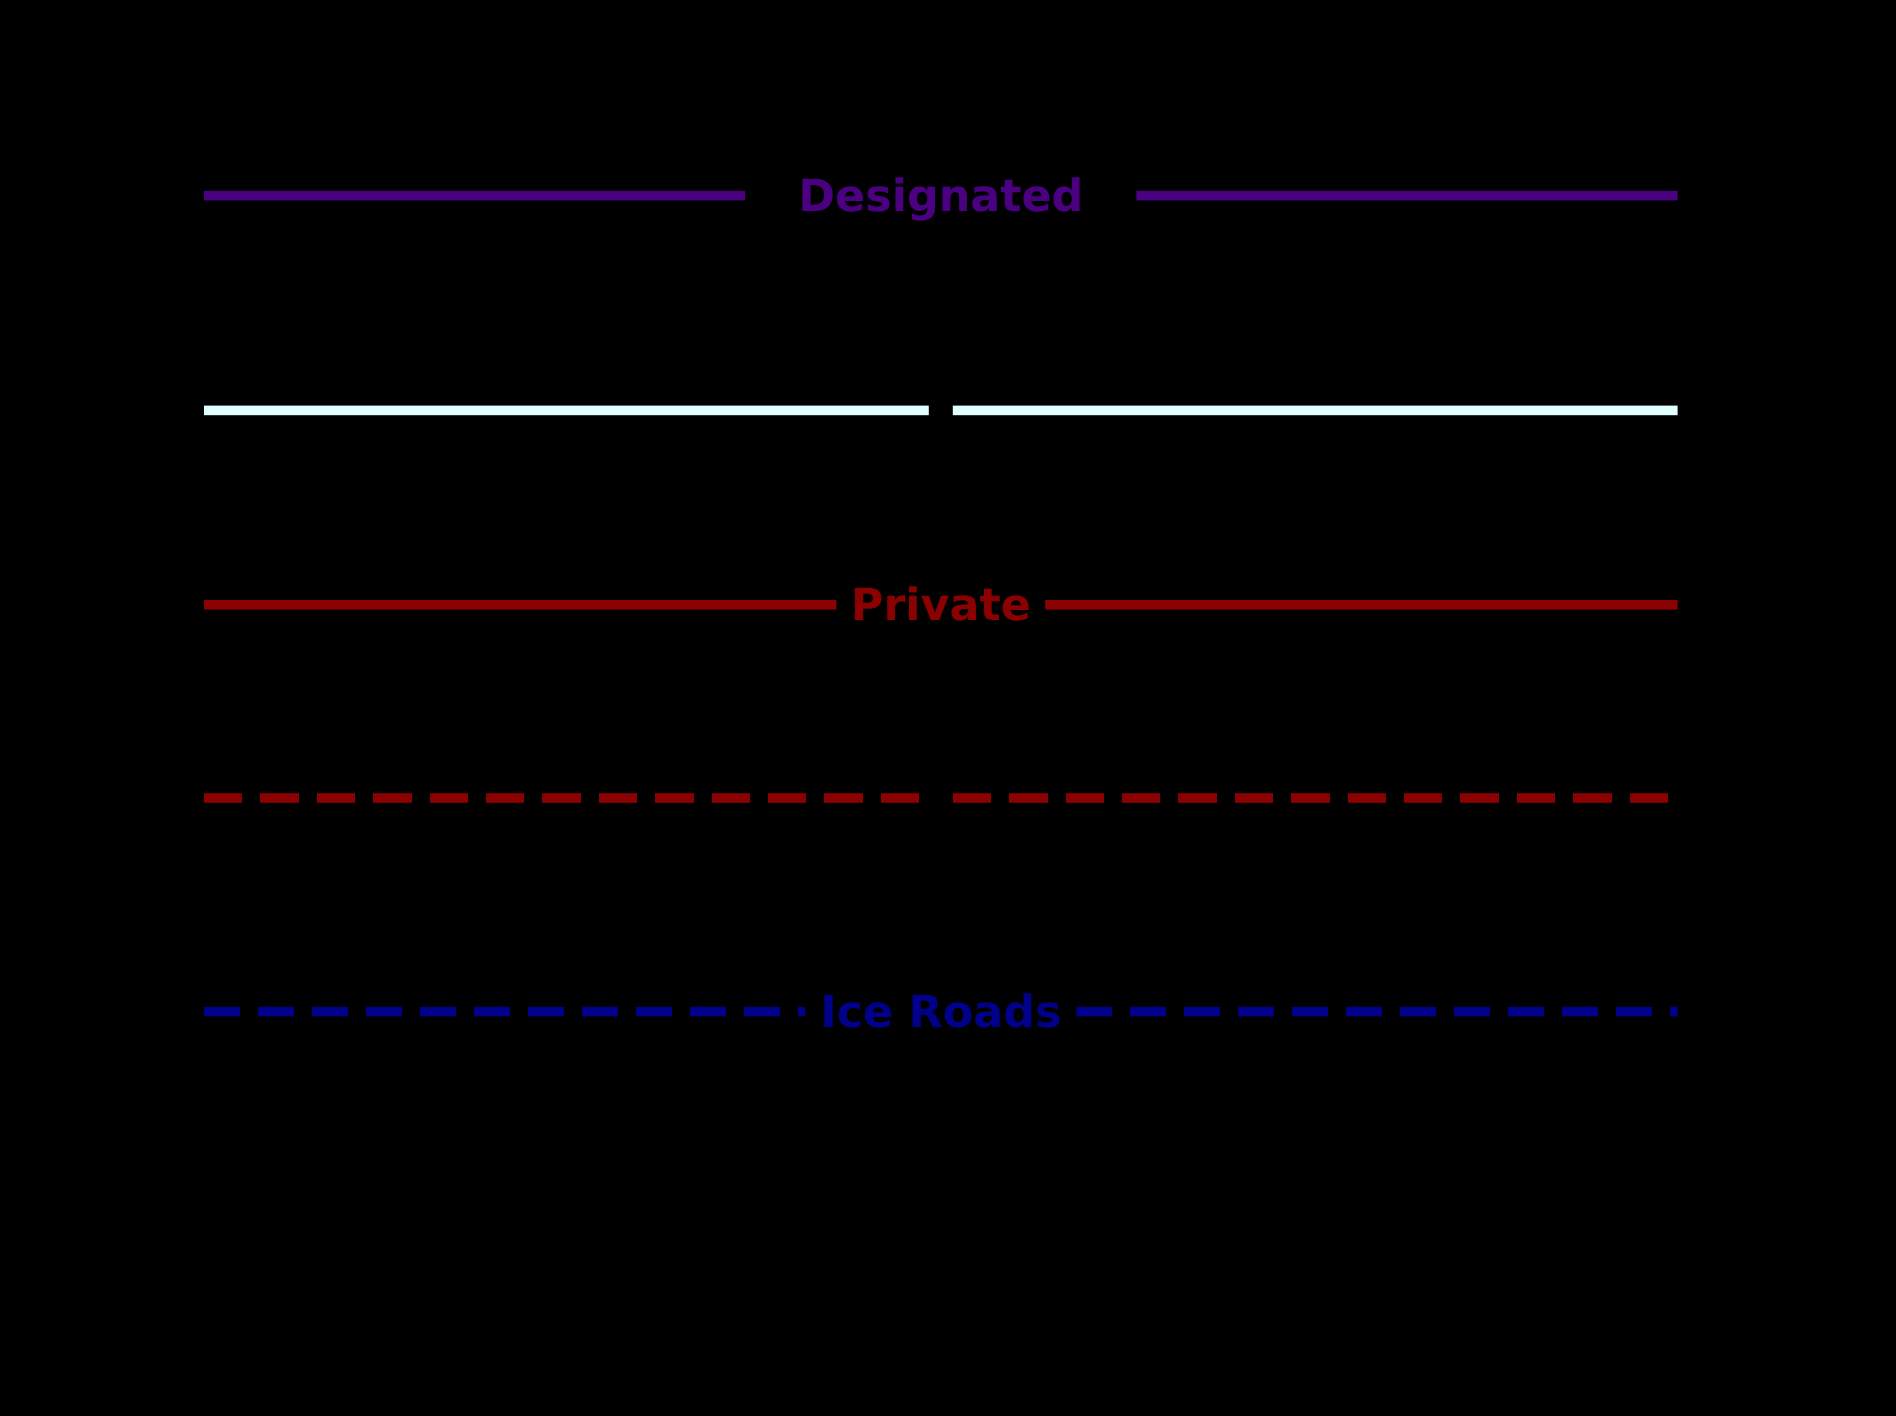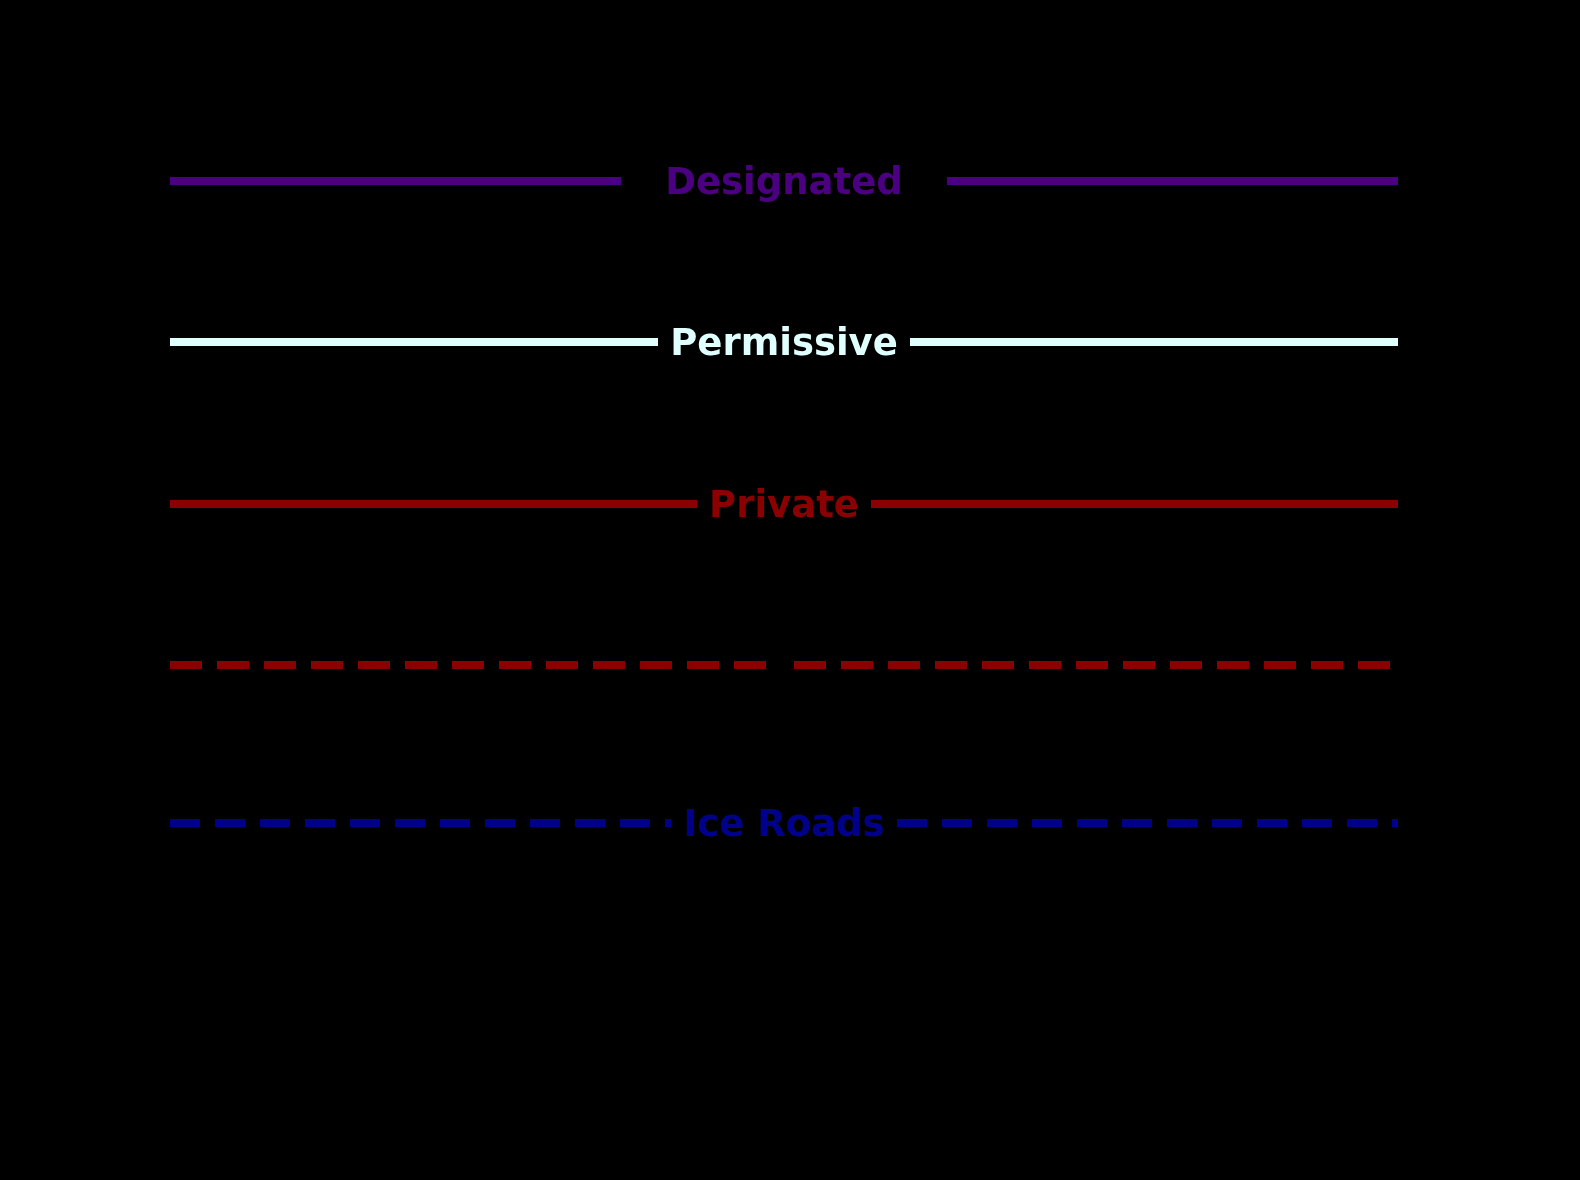--- a/index.html
+++ b/index.html
@@ -65,39 +65,38 @@
     font-size: 37px;
     font-weight: bold;
     line-height: 1;
     white-space: nowrap;
     letter-spacing: 0px;
     color: var(--lc);
     padding: 0 2px;
   }
 
   
-  .row-0 { top: 151px; gap: 32px; }
+  .row-0 { top: 133px; gap: 32px; }
   .row-1 { top: 312px; }
   .row-2 { top: 474px; justify-content: center; }
   .row-3 { top: 635px; }
-  .row-4 { top: 793px; justify-content: center; }
+  .row-4 { top: 813px; justify-content: center; }
   .row-5 { top: 958px; }
 </style>
 </head>
 <body>
 
 <div id="legend-panel">
     <div class="legend-row row-0">
       <div class="legend-line left solid" style="--lc: #4B0082;"></div>
       <span class="legend-label" style="--lc: #4B0082;">Designated</span>
       <div class="legend-line right solid" style="--lc: #4B0082;"></div>
     </div>
     <div class="legend-row row-1">
       <div class="legend-line left solid" style="--lc: #E0FFFF;"></div>
-      <span class="legend-label" style="--lc: #E0FFFF;">Permissive</span>
       <div class="legend-line right solid" style="--lc: #E0FFFF;"></div>
     </div>
     <div class="legend-row row-2">
       <div class="legend-line left solid" style="--lc: #8B0000;"></div>
       <span class="legend-label" style="--lc: #8B0000;">Private</span>
       <div class="legend-line right solid" style="--lc: #8B0000;"></div>
     </div>
     <div class="legend-row row-3">
       <div class="legend-line left dashed" style="--lc: #8B0000; --dash: 32px; --gap: 15px;"></div>
       <div class="legend-line right dashed" style="--lc: #8B0000; --dash: 32px; --gap: 15px;"></div>

